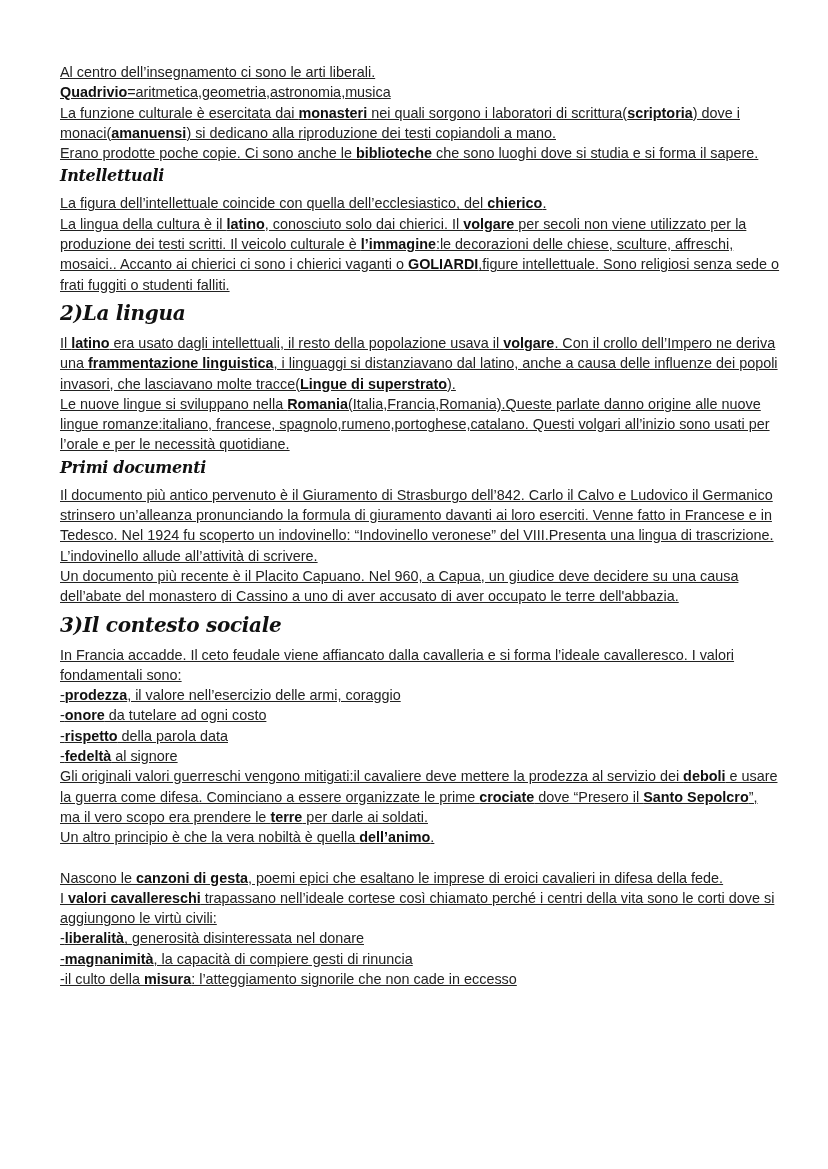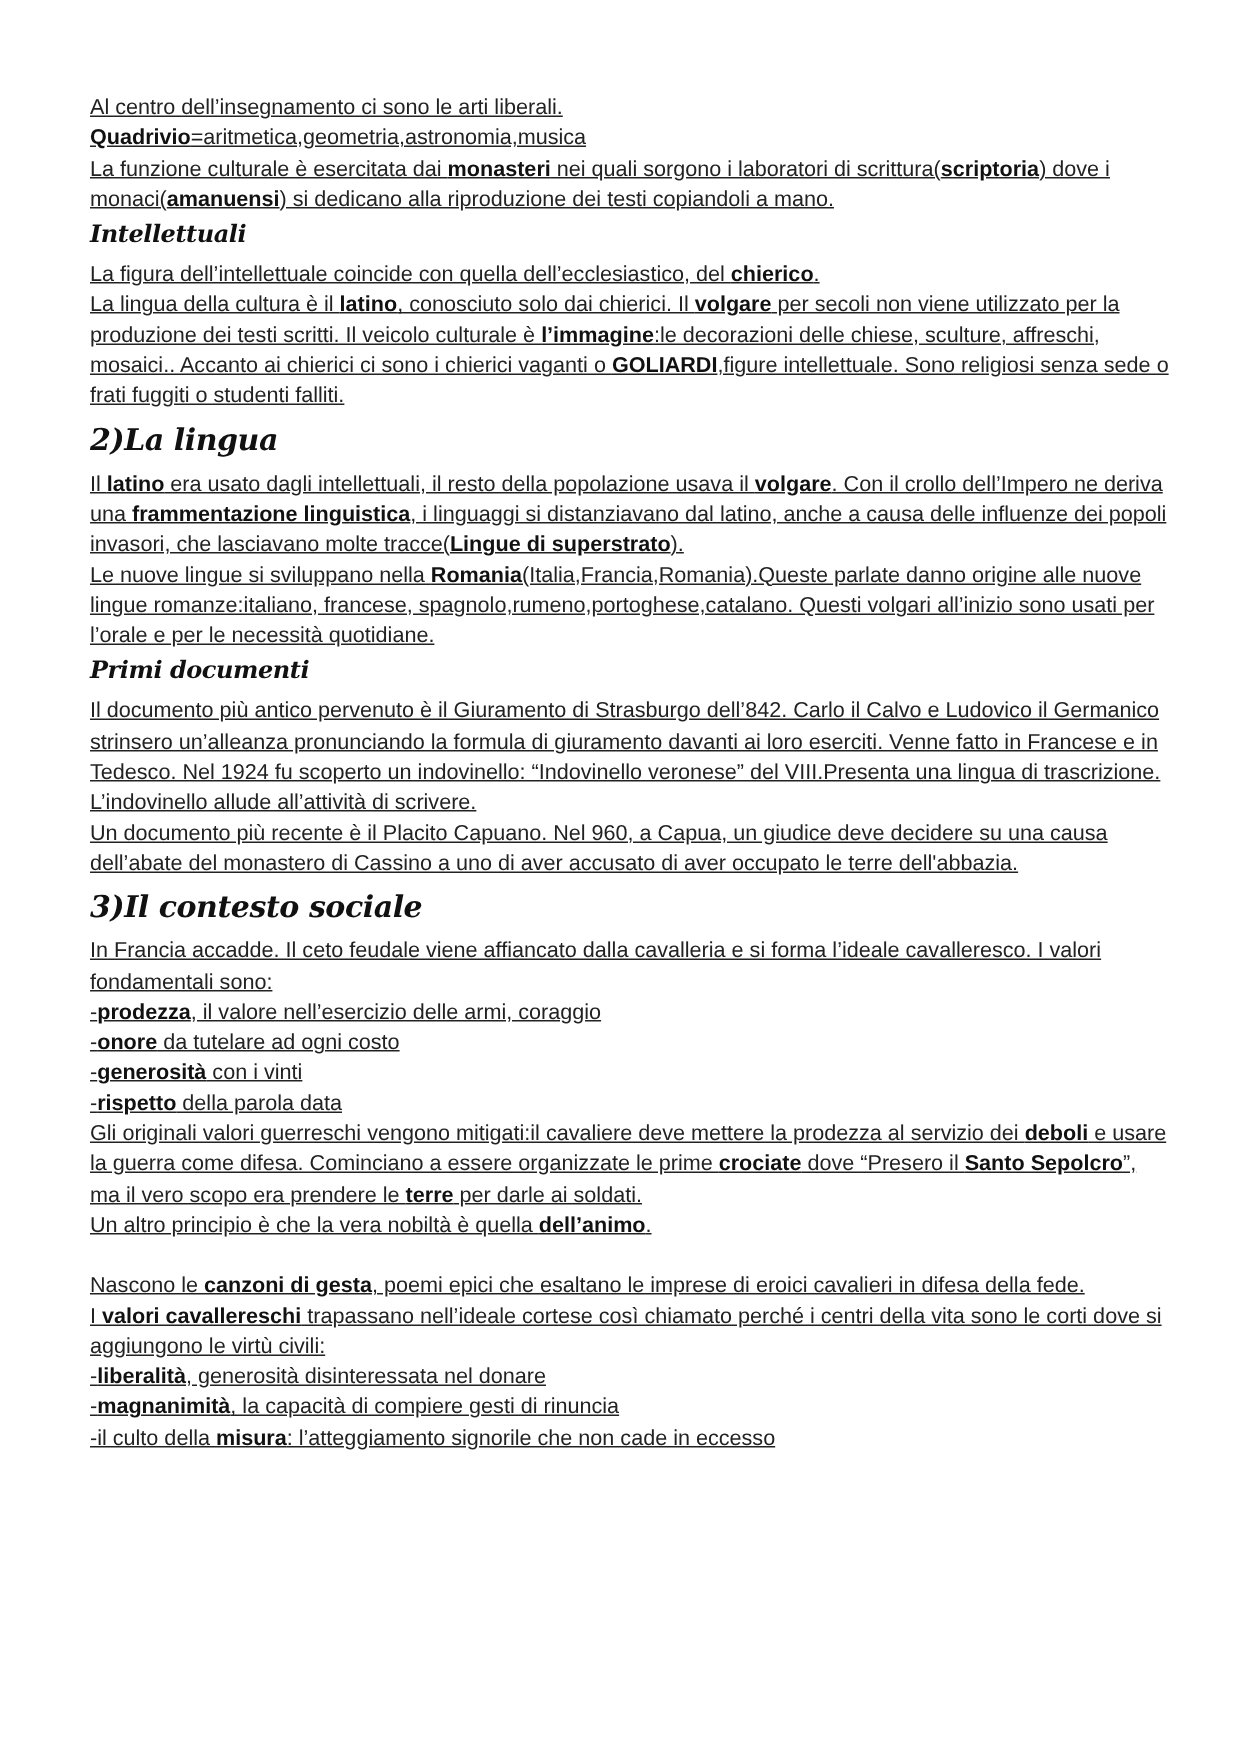--- a/index.html
+++ b/index.html
@@ -15,41 +15,42 @@
   .gap { height:20px; }
 </style>
 </head>
 <body>
 
 <div class="page">
 
   <p class="p"><span>Al centro dell’insegnamento ci sono le arti liberali.</span></p>
   <p class="p"><b>Quadrivio</b><span>=aritmetica,geometria,astronomia,musica</span></p>
   <p class="p"><span>La funzione culturale è esercitata dai </span><b>monasteri</b><span> nei quali sorgono i laboratori di scrittura(</span><b>scriptoria</b><span>) dove i monaci(</span><b>amanuensi</b><span>) si dedicano alla riproduzione dei testi copiandoli a mano.</span></p>
+  <p class="p"><span>Erano prodotte poche copie. Ci sono anche le </span><b>biblioteche</b><span> che sono luoghi dove si studia e si forma il sapere.</span></p>
 
   <div class="h-script h-small">Intellettuali</div>
   <p class="p"><span>La figura dell’intellettuale coincide con quella dell’ecclesiastico, del </span><b>chierico</b><span>.</span></p>
   <p class="p"><span>La lingua della cultura è il </span><b>latino</b><span>, conosciuto solo dai chierici. Il </span><b>volgare</b><span> per secoli non viene utilizzato per la produzione dei testi scritti. Il veicolo culturale è </span><b>l’immagine</b><span>:le decorazioni delle chiese, sculture, affreschi, mosaici.. Accanto ai chierici ci sono i chierici vaganti o </span><b>GOLIARDI</b><span>,figure intellettuale. Sono religiosi senza sede o frati fuggiti o studenti falliti.</span></p>
 
   <div class="h-script h-big">2)La lingua</div>
   <p class="p"><span>Il </span><b>latino</b><span> era usato dagli intellettuali, il resto della popolazione usava il </span><b>volgare</b><span>. Con il crollo dell’Impero ne deriva una </span><b>frammentazione linguistica</b><span>, i linguaggi si distanziavano dal latino, anche a causa delle influenze dei popoli invasori, che lasciavano molte tracce(</span><b>Lingue di superstrato</b><span>).</span></p>
   <p class="p"><span>Le nuove lingue si sviluppano nella </span><b>Romania</b><span>(Italia,Francia,Romania).Queste parlate danno origine alle nuove lingue romanze:italiano, francese, spagnolo,rumeno,portoghese,catalano. Questi volgari all’inizio sono usati per l’orale e per le necessità quotidiane.</span></p>
 
   <div class="h-script h-small">Primi documenti</div>
   <p class="p">Il documento più antico pervenuto è il Giuramento di Strasburgo dell’842. Carlo il Calvo e Ludovico il Germanico strinsero un’alleanza pronunciando la formula di giuramento davanti ai loro eserciti. Venne fatto in Francese e in Tedesco. Nel 1924 fu scoperto un indovinello: “Indovinello veronese” del VIII.Presenta una lingua di trascrizione. L’indovinello allude all’attività di scrivere.</p>
   <p class="p">Un documento più recente è il Placito Capuano. Nel 960, a Capua, un giudice deve decidere su una causa dell’abate del monastero di Cassino a uno di aver accusato di aver occupato le terre dell'abbazia.</p>
 
   <div class="h-script h-big">3)Il contesto sociale</div>
   <p class="p">In Francia accadde. Il ceto feudale viene affiancato dalla cavalleria e si forma l’ideale cavalleresco. I valori fondamentali sono:</p>
 
   <div>
     <p class="p">-<b>prodezza</b><span>, il valore nell’esercizio delle armi, coraggio</span></p>
     <p class="p">-<b>onore</b><span> da tutelare ad ogni costo</span></p>
-    <p class="p">-<b>generosità</b><span> con i vinti</span></p>
     <p class="p">-<b>rispetto</b><span> della parola data</span></p>
+    <p class="p">-<b>fedeltà</b><span> al signore</span></p>
   </div>
 
   <p class="p"><span>Gli originali valori guerreschi vengono mitigati:il cavaliere deve mettere la prodezza al servizio dei </span><b>deboli</b><span> e usare la guerra come difesa. Cominciano a essere organizzate le prime </span><b>crociate</b><span> dove “Presero il </span><b>Santo Sepolcro</b><span>”, ma il vero scopo era prendere le </span><b>terre</b><span> per darle ai soldati.</span></p>
   <p class="p"><span>Un altro principio è che la vera nobiltà è quella </span><b>dell’animo</b><span>.</span></p>
 
   <div class="gap"></div>
 
   <p class="p"><span>Nascono le </span><b>canzoni di gesta</b><span>, poemi epici che esaltano le imprese di eroici cavalieri in difesa della fede.</span></p>
   <p class="p"><span>I </span><b>valori cavallereschi</b><span> trapassano nell’ideale cortese così chiamato perché i centri della vita sono le corti dove si aggiungono le virtù civili:</span></p>
 

